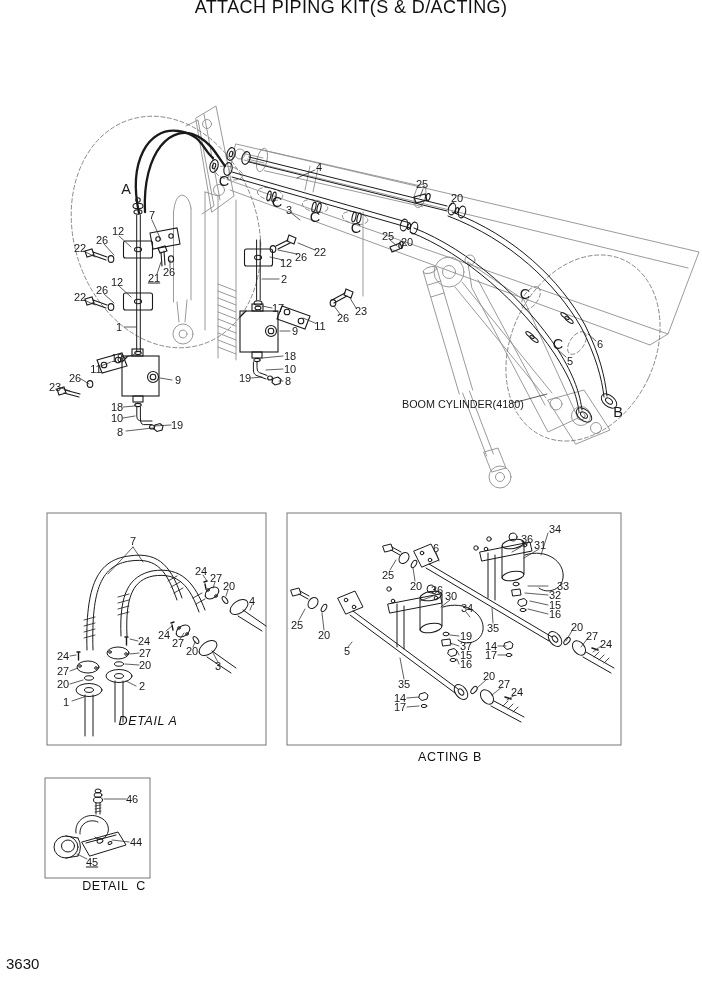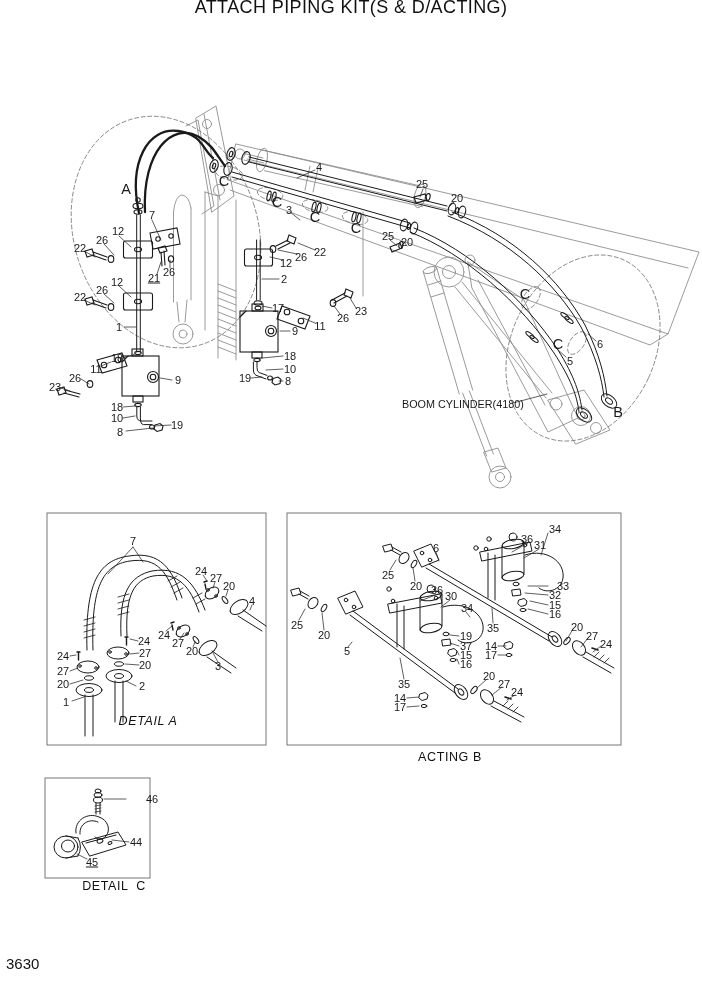--- a/index.html
+++ b/index.html
@@ -505,21 +505,21 @@
       <span class="lbl" style="left: 491px; top: 646px;">14</span>
       <span class="lbl" style="left: 491px; top: 655px;">17</span>
       <span class="lbl" style="left: 404px; top: 684px;">35</span>
       <span class="lbl" style="left: 400px; top: 698px;">14</span>
       <span class="lbl" style="left: 400px; top: 707px;">17</span>
       <span class="lbl" style="left: 489px; top: 676px;">20</span>
       <span class="lbl" style="left: 504px; top: 684px;">27</span>
       <span class="lbl" style="left: 517px; top: 692px;">24</span>
     </div>
   <div class="labels">
-      <span class="lbl" style="left: 132px; top: 799px; margin-left: 20px;">46</span>
+      <span class="lbl" style="left: 132px; top: 799px;">46</span>
       <span class="lbl" style="left: 136px; top: 842px;">44</span>
       <span class="lbl" style="left: 92px; top: 862px; text-decoration: underline;">45</span>
     </div>
 
   <div class="note">BOOM CYLINDER(4180)</div>
   <div class="caption" style="left:148px;top:714px;font-style:italic;">DETAIL A</div>
   <div class="caption" style="left:450px;top:750px;">ACTING B</div>
   <div class="caption" style="left:114px;top:879px;">DETAIL  C</div>
   <div class="pageno">3630</div>
 </div>

